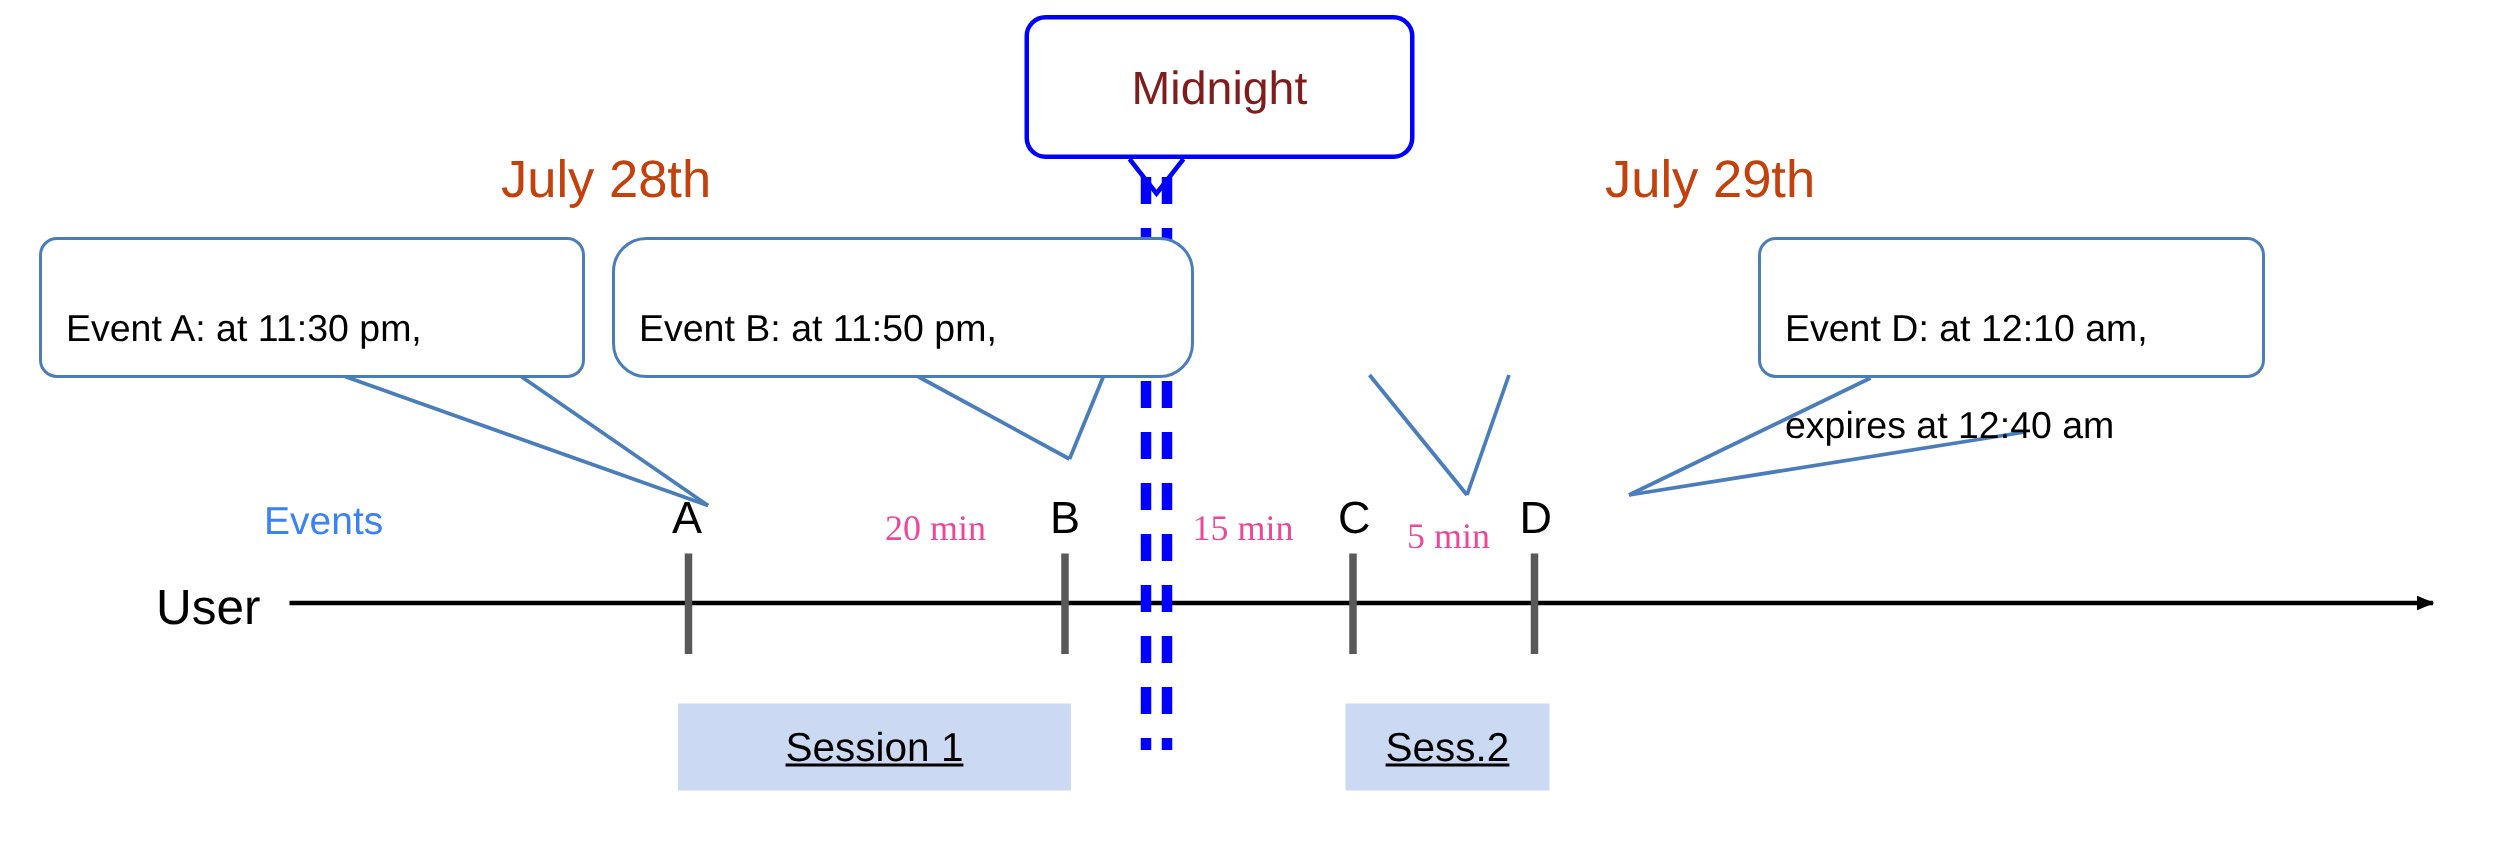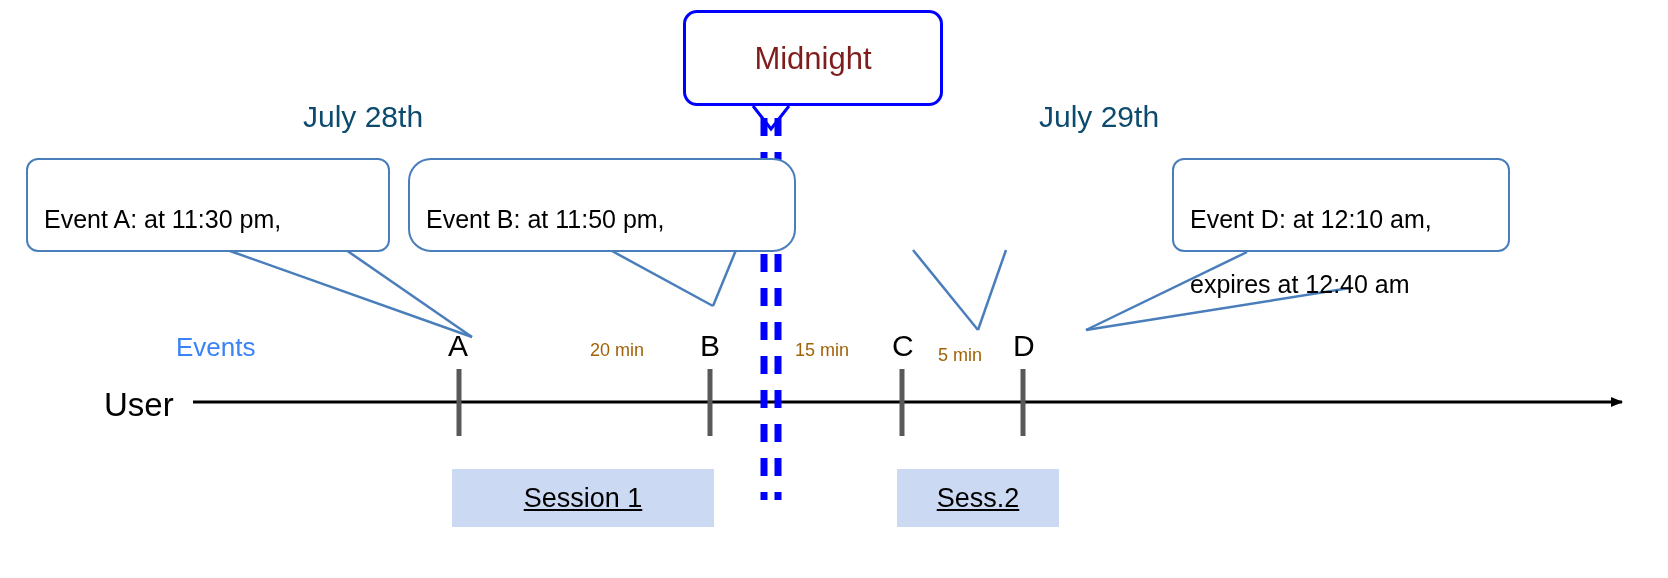--- a/index.html
+++ b/index.html
@@ -52,23 +52,24 @@
     line-height: 1;
     color: #7f1d1d;
     display: flex;
     align-items: center;
     justify-content: center;
   }
 
   
   .day-label {
     position: absolute;
-    font-size: 30px;
-    color: #0c4a6e;
+    font-size: 35px;
+    color: #c2410c;
     white-space: nowrap;
+    margin-left: 31px;
   }
   .row-label {
     position: absolute;
     font-size: 33px;
     color: #000000;
     white-space: nowrap;
   }
   .events-label {
     position: absolute;
     font-size: 26px;
@@ -76,23 +77,24 @@
     white-space: nowrap;
   }
   .event-letter {
     position: absolute;
     font-size: 30px;
     color: #000000;
     white-space: nowrap;
   }
   .gap-label {
     position: absolute;
-    font-size: 18px;
-    color: #a16207;
+    font-size: 24px;
+    color: #ec4899;
     white-space: nowrap;
+    font-family: Liberation Serif, serif;
   }
 
   
   .session {
     position: absolute;
     box-sizing: border-box;
     background: #ccd9f2;
     display: flex;
     align-items: center;
     justify-content: center;
@@ -168,17 +170,17 @@
   <div class="event-letter" style="left:892px; top:329px;">C</div>
   <div class="event-letter" style="left:1013px; top:329px;">D</div>
 
   <div class="gap-label" style="left:590px; top:340px;">20 min</div>
   <div class="gap-label" style="left:795px; top:340px;">15 min</div>
   <div class="gap-label" style="left:938px; top:345px;">5 min</div>
 
   <div class="session" style="left:452px; top:469px; width:262px; height:58px;">
     <span>Session 1</span>
   </div>
-  <div class="session" style="left:897px; top:469px; width:162px; height:58px;">
+  <div class="session" style="left:897px; top:469px; width:136px; height:58px;">
     <span>Sess.2</span>
   </div>
 
 </div>
 
 </body></html>

